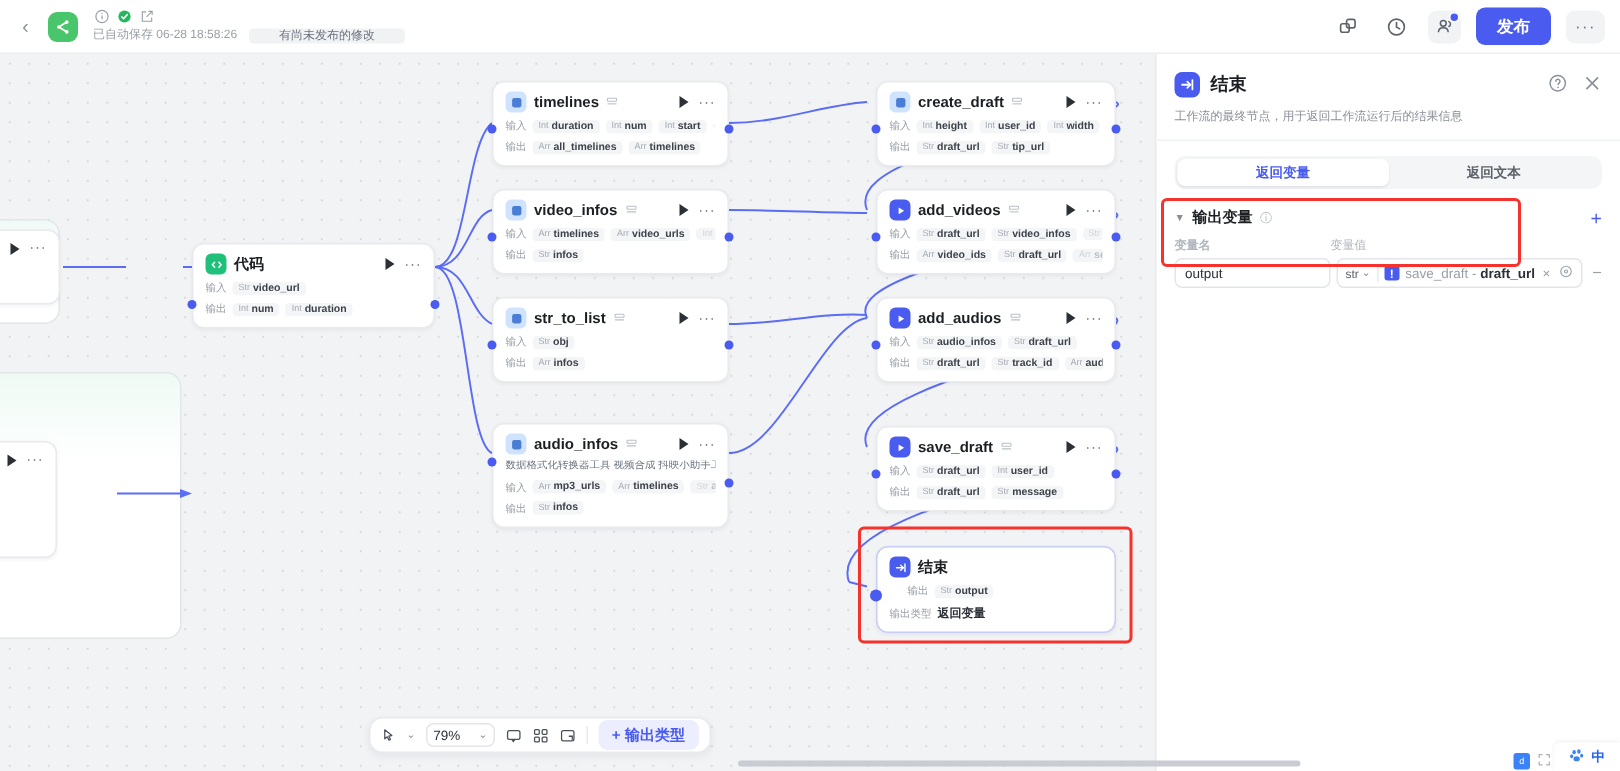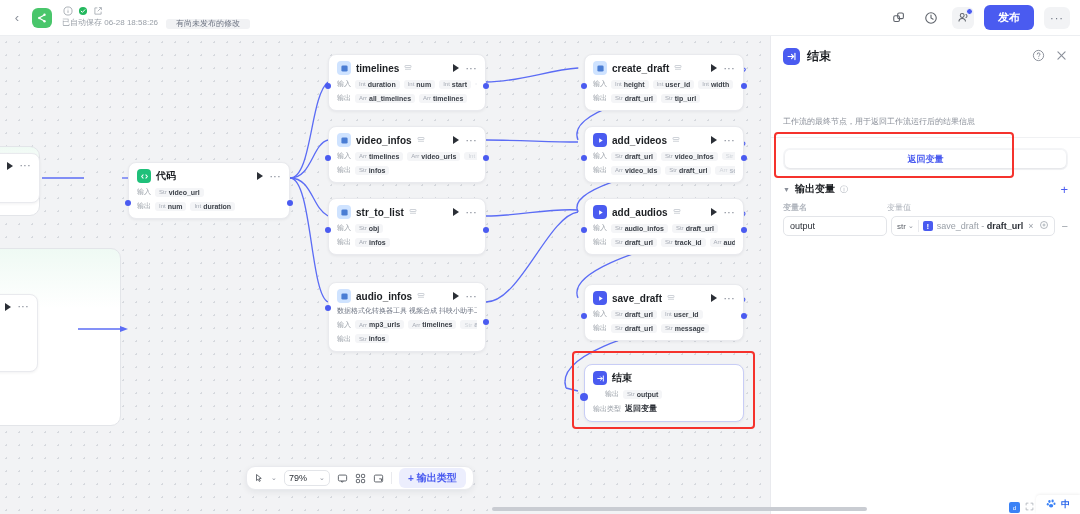--- a/index.html
+++ b/index.html
@@ -30,21 +30,21 @@
   .app-logo svg { display:block; }
   .title-wrap { margin-left:10px; line-height:1.1; }
   .title-row { display:flex; align-items:center; gap:4px; }
   .proj-title { font-size:12px; font-weight:bold; color:#1c1f23; letter-spacing:.1px;}
   .ico-mini { width:11px; height:11px; color:#9aa0a8; display:inline-flex; align-items:center; justify-content:center;}
   .ico-mini.green { color:#23b85e; }
   .meta-row { display:flex; align-items:flex-start; gap:8px; margin-top:2px; }
   .meta-save { font-size:8px; color:#9aa0a8; transform-origin:left center; }
   .meta-badge {
     font-size:8px; color:#6b7280; background:#f1f2f4; border-radius:3px;
-    padding:1px 10px;
+    padding:1px 20px;
   }
   .top-right { margin-left:auto; display:flex; align-items:center; gap:10px; padding-right:10px; }
   .tb-icon {
     width:22px; height:22px; border-radius:6px; display:flex; align-items:center;
     justify-content:center; color:#5e636b; cursor:pointer; position:relative;
   }
   .tb-icon.boxed { background:#f2f3f5; }
   .tb-dot { position:absolute; top:1px; right:1px; width:7px; height:7px; border-radius:50%;
             background:#4a5bf0; border:1.5px solid #fff; }
   .btn-publish {
@@ -106,21 +106,21 @@
 
   
   .port { position:absolute; width:6px; height:6px; border-radius:50%; background:#4a5bf0; }
 
   .redbox { position:absolute; border:2px solid #f5322c; border-radius:4px; pointer-events:none; }
 
   svg.edges { position:absolute; left:0; top:0; width:770px; height:478px; pointer-events:none; }
 
   
   .bottom-bar {
-    position:absolute; left:246px; bottom:24px; display:flex; align-items:center; gap:8px; z-index:30;
+    position:absolute; left:246px; bottom:12px; display:flex; align-items:center; gap:8px; z-index:30;
   }
   .bar-group {
     background:#fff; border:1px solid #e9eaee; border-radius:9px; height:24px;
     display:flex; align-items:center; padding:0 7px; gap:7px;
     box-shadow:0 2px 6px rgba(20,24,40,.07);
   }
   .bar-ic { color:#4b5058; display:flex; align-items:center; cursor:pointer; }
   .caret { font-size:7px; color:#8a8f99; }
   .zoom-select {
     display:flex; align-items:center; justify-content:space-between; gap:6px;
@@ -160,21 +160,21 @@
     position:absolute; right:0; top:36px; width:310px; height:478px;
     background:#fff; border-left:1px solid #e9eaee;
   }
   .panel-head { display:flex; align-items:center; padding:12px 12px 0 12px; gap:7px; }
   .panel-ic {
     width:17px; height:17px; border-radius:5px; background:#4a5bf0;
     display:flex; align-items:center; justify-content:center; flex:none;
   }
   .panel-title { font-size:12px; font-weight:bold; }
   .panel-head-right { margin-left:auto; display:flex; align-items:center; gap:10px; color:#8a8f99; }
-  .panel-desc { font-size:8px; color:#8a8f99; padding:7px 12px 10px 12px; border-bottom:1px solid #f0f1f3;margin-top:44px;}
+  .panel-desc { font-size:8px; color:#8a8f99; padding:7px 12px 10px 12px; border-bottom:1px solid #f0f1f3;}
   .seg {
     margin:10px 12px 0 12px; background:#f4f5f7; border-radius:7px; height:22px;
     display:flex; align-items:center; padding:2px;
   }
   .seg-item {
     flex:1; height:18px; display:flex; align-items:center; justify-content:center;
     font-size:9px; color:#5e636b; border-radius:5px; cursor:pointer; font-weight:bold;
   }
   .seg-item.active { background:#fff; color:#4a5bf0; box-shadow:0 1px 2px rgba(20,24,40,.08); }
   .sec-head {
@@ -856,20 +856,21 @@
               <line x1="3.6" y1="3.6" x2="12.4" y2="12.4"></line>
               <line x1="12.4" y1="3.6" x2="3.6" y2="12.4"></line>
             </svg>
         </span>
       </div>
     </div>
     <div class="panel-desc">工作流的最终节点，用于返回工作流运行后的结果信息</div>
 
     <div class="seg">
       <div class="seg-item active">返回变量</div>
+      <div class="seg-item">返回文本</div>
     </div>
 
     <div class="sec-head">
       <span class="chev">▼</span>
       <span class="sec-title">输出变量</span>
       <span class="sec-info">ⓘ</span>
       <span class="sec-add">+</span>
     </div>
 
     <div class="var-head">

